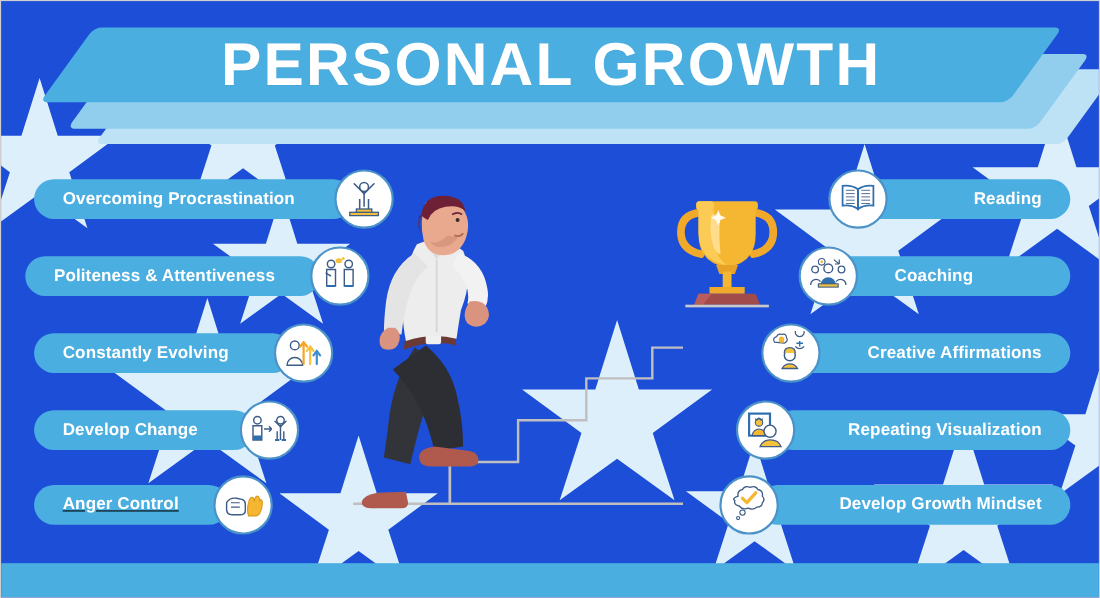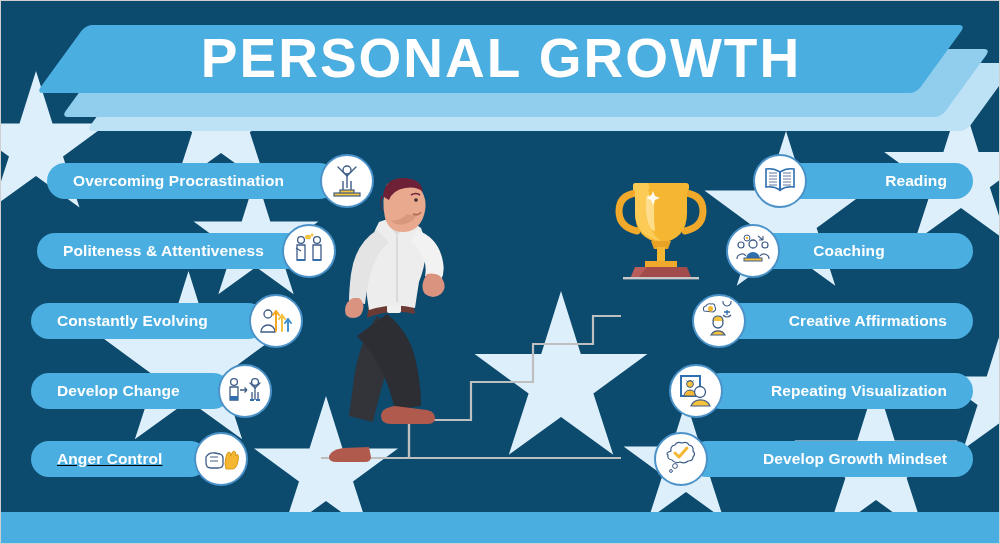--- a/index.html
+++ b/index.html
@@ -5,21 +5,21 @@
   html,body{margin:0;padding:0;}
   body{
     width:1000px;height:544px;
     background:#ffffff;
     font-family:"Liberation Sans", sans-serif;
     overflow:hidden;
   }
   #poster{
     position:relative;
     width:1000px;height:544px;
-    background:#0c4a6e;
+    background:#1d4ed8;
     border:1px solid #cfcfcf;
     box-sizing:border-box;
     overflow:hidden;
   }
 
   
   .star{
     position:absolute;
     background:#DDEFFA;
     clip-path:polygon(50% 0%,61% 35%,98% 35%,68% 57%,79% 91%,50% 70%,21% 91%,32% 57%,2% 35%,39% 35%);
@@ -121,38 +121,38 @@
     <div class="star" style="left:935px;top:330px;width:130px;height:130px;"></div>
   </div>
 
   <div class="banner-wrap">
     <div class="banner banner-l3"></div>
     <div class="banner banner-l2"></div>
     <div class="banner banner-l1"></div>
     <div class="banner-title">PERSONAL GROWTH</div>
   </div>
 
-  <div class="item left" style="left:16px;top:162px;width:360px;text-align:center;">
+  <div class="item left" style="left:0;top:162px;width:360px;text-align:center;">
     <div class="pill" style="left:30px;width:290px;">
       <span class="pill-label">Overcoming Procrastination</span>
     </div>
     <div class="icon-circle" style="left:303px;top:-9px;">
       <svg width="40" height="40" viewBox="0 0 40 40">
         <circle cx="20" cy="9" r="4" fill="#fff" stroke="#3E5C86" stroke-width="1.4"></circle>
         <path d="M20 13 v14" stroke="#3E5C86" stroke-width="1.4" fill="none"></path>
         <path d="M20 15 L11 6 M20 15 L29 6" stroke="#3E5C86" stroke-width="1.4" fill="none" stroke-linecap="round"></path>
         <path d="M16 20 v10 M24 20 v10" stroke="#3E5C86" stroke-width="1.4" fill="none"></path>
         <rect x="13" y="29" width="14" height="4" fill="#F5C23E" stroke="#3E5C86" stroke-width="1.2"></rect>
         <rect x="7" y="32" width="26" height="3" fill="#F5C23E" stroke="#3E5C86" stroke-width="1.2"></rect>
       </svg>
     </div>
   </div>
 
   <div class="item left" style="left:0;top:232px;width:340px;">
-    <div class="pill" style="left:36px;width:268px;">
+    <div class="pill" style="left:22px;width:268px;">
       <span class="pill-label">Politeness &amp; Attentiveness</span>
     </div>
     <div class="icon-circle" style="left:281px;top:-9px;">
       <svg width="40" height="40" viewBox="0 0 40 40">
         <circle cx="12" cy="9" r="3.4" fill="#fff" stroke="#3E5C86" stroke-width="1.3"></circle>
         <circle cx="28" cy="9" r="3.4" fill="#fff" stroke="#3E5C86" stroke-width="1.3"></circle>
         <path d="M8 14 h8 v15 h-8 z" fill="#fff" stroke="#3E5C86" stroke-width="1.3"></path>
         <path d="M24 14 h8 v15 h-8 z" fill="#fff" stroke="#3E5C86" stroke-width="1.3"></path>
         <path d="M8 29 h8 M24 29 h8" stroke="#2F6FB0" stroke-width="2"></path>
         <ellipse cx="19" cy="6" rx="3" ry="2.3" fill="#F5C23E"></ellipse>

